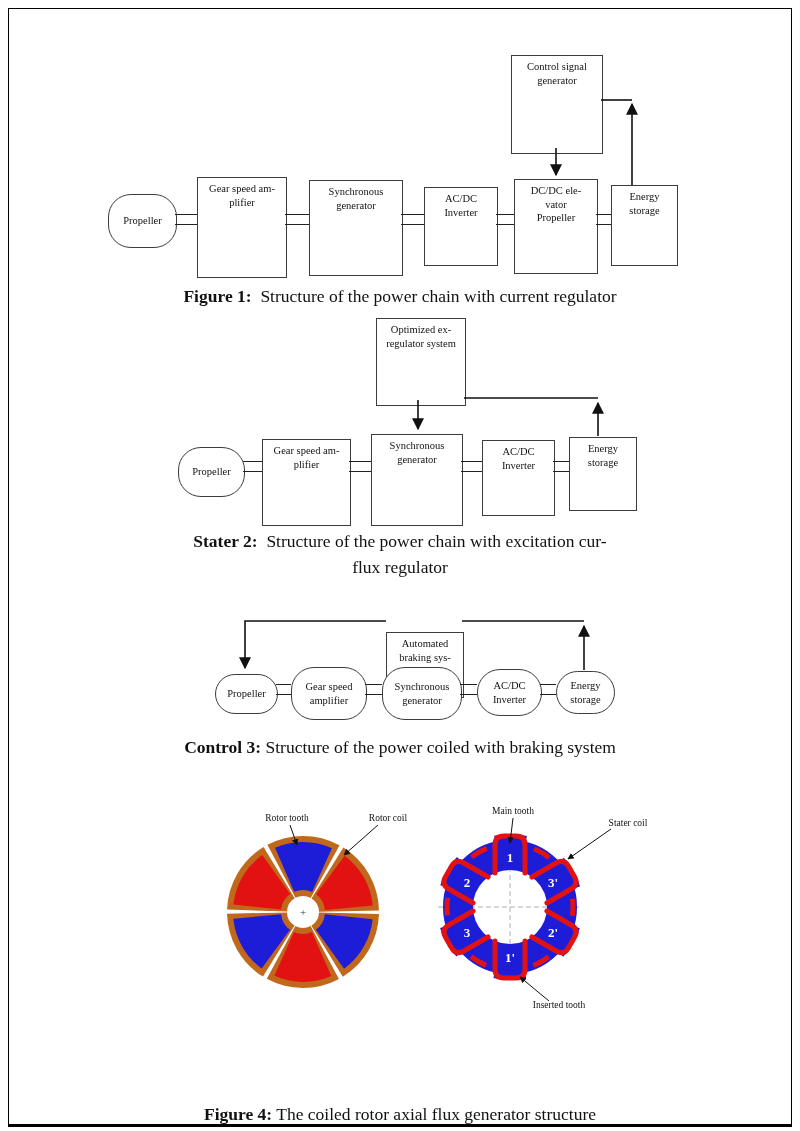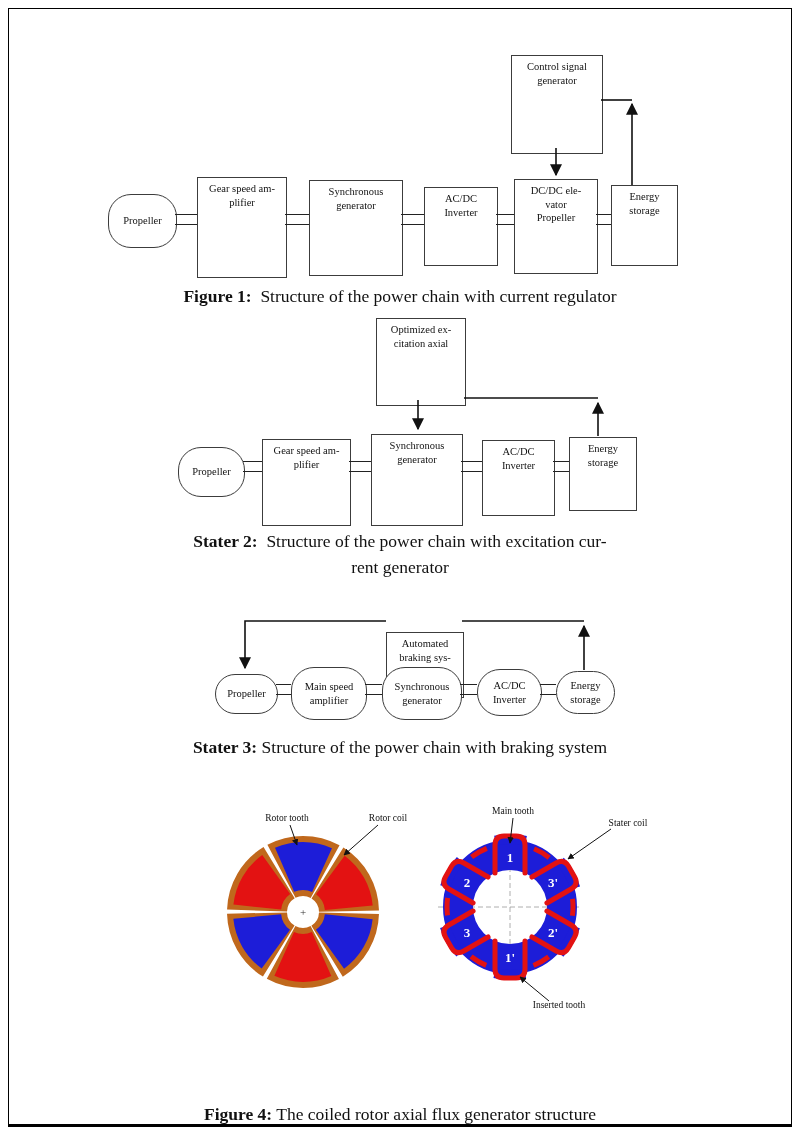--- a/index.html
+++ b/index.html
@@ -42,56 +42,56 @@
   <div class="conn" style="left:175px;top:214px;width:22px"></div>
   <div class="conn" style="left:285px;top:214px;width:24px"></div>
   <div class="conn" style="left:401px;top:214px;width:23px"></div>
   <div class="conn" style="left:496px;top:214px;width:18px"></div>
   <div class="conn" style="left:596px;top:214px;width:15px"></div>
   <div class="caption" style="top:286px"><b>Figure 1:</b><span>&nbsp; Structure of the power chain with current regulator</span></div>
 </div>
 
 <div class="fig">
   <div class="box vtop" style="left:376px;top:318px;width:88px;height:82px">Optimized ex-
-citation axial</div>
+regulator system</div>
   <div class="box vmid" style="left:178px;top:447px;width:65px;height:48px">Propeller</div>
   <div class="box vtop" style="left:262px;top:439px;width:87px;height:81px">Gear speed am-
 plifier</div>
   <div class="box vtop" style="left:371px;top:434px;width:90px;height:86px">Synchronous
 generator</div>
   <div class="box vtop" style="left:482px;top:440px;width:71px;height:70px">AC/DC
 Inverter</div>
   <div class="box vtop" style="left:569px;top:437px;width:66px;height:68px">Energy
 storage</div>
   <div class="conn" style="left:243px;top:461px;width:19px"></div>
   <div class="conn" style="left:349px;top:461px;width:22px"></div>
   <div class="conn" style="left:461px;top:461px;width:21px"></div>
   <div class="conn" style="left:553px;top:461px;width:16px"></div>
   <div class="caption" style="top:531px"><b>Stater 2:</b><span>&nbsp; Structure of the power chain with excitation cur-</span></div>
-  <div class="caption" style="top:557px"><span>rent generator</span></div>
+  <div class="caption" style="top:557px"><span>flux regulator</span></div>
 </div>
 
 <div class="fig">
   <div class="box vtop" style="left:386px;top:632px;width:76px;height:60px">Automated
 braking sys-
 tem</div>
   <div class="box vmid" style="left:215px;top:674px;width:61px;height:38px">Propeller</div>
-  <div class="box vmid" style="left:291px;top:667px;width:74px;height:51px">Main speed
+  <div class="box vmid" style="left:291px;top:667px;width:74px;height:51px">Gear speed
 amplifier</div>
   <div class="box vmid" style="left:382px;top:667px;width:78px;height:51px">Synchronous
 generator</div>
   <div class="box vmid" style="left:477px;top:669px;width:63px;height:45px">AC/DC
 Inverter</div>
   <div class="box vmid" style="left:556px;top:671px;width:57px;height:41px">Energy
 storage</div>
   <div class="conn" style="left:276px;top:684px;width:15px"></div>
   <div class="conn" style="left:365px;top:684px;width:17px"></div>
   <div class="conn" style="left:460px;top:684px;width:17px"></div>
   <div class="conn" style="left:540px;top:684px;width:16px"></div>
-  <div class="caption" style="top:737px"><b>Stater 3:</b><span> Structure of the power chain with braking system</span></div>
+  <div class="caption" style="top:737px"><b>Control 3:</b><span> Structure of the power coiled with braking system</span></div>
 </div>
 
 <svg class="overlay" width="800" height="1131" viewBox="0 0 800 1131">
   <defs>
     <marker id="ah" viewBox="0 0 10 10" refX="9" refY="5" markerWidth="7.5" markerHeight="7.5" orient="auto">
       <path d="M0,0L10,5L0,10z" fill="#111"></path>
     </marker>
   </defs>
   <g stroke="#111" stroke-width="1.6" fill="none">
     <path d="M556,148 V175" marker-end="url(#ah)"></path>

